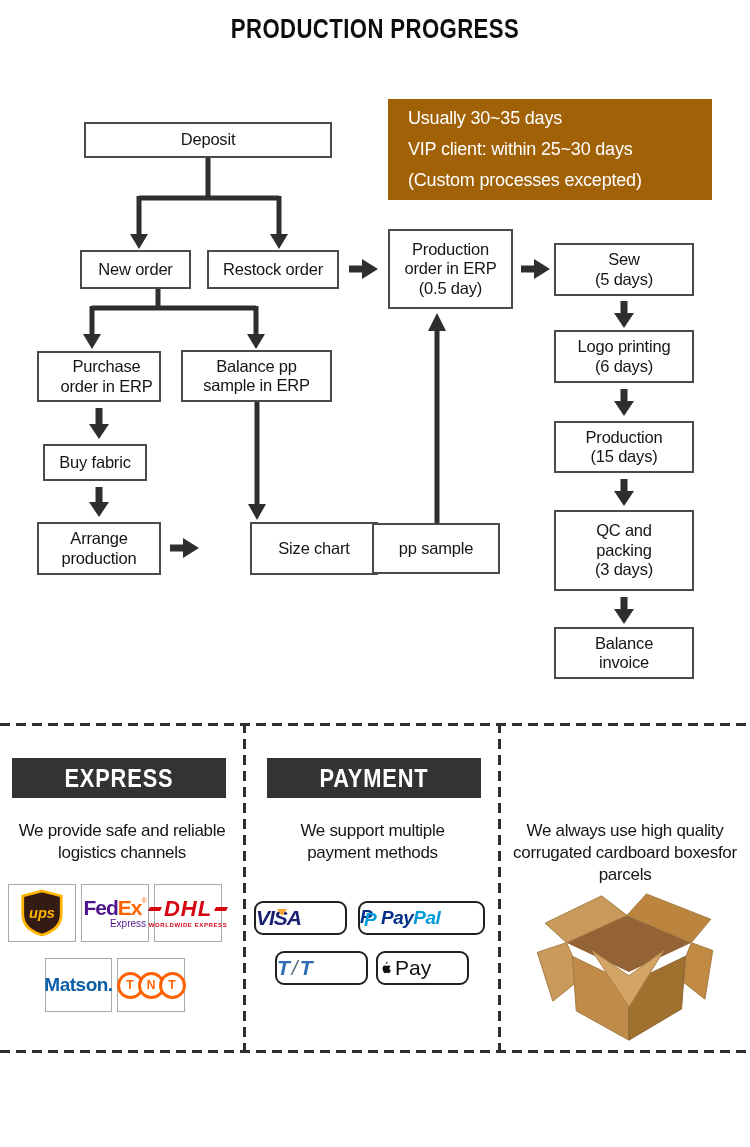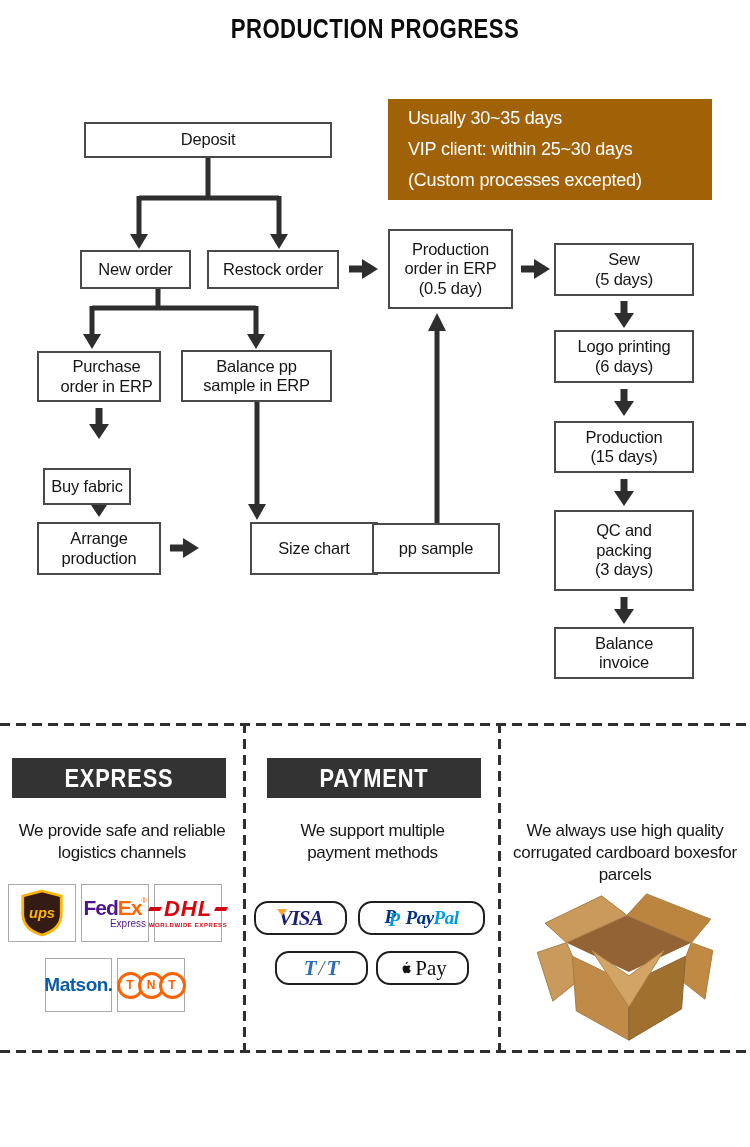--- a/index.html
+++ b/index.html
@@ -41,22 +41,22 @@
   .dhl-bar{width:12px;height:4px;background:#d40511;transform:skewX(-25deg);margin:0 3px;}
   .dhl-word{color:#d40511;font-weight:bold;font-style:italic;font-size:22px;letter-spacing:1px;}
   .dhl-sub{color:#d40511;font-size:6px;letter-spacing:.6px;margin-top:2px;font-weight:bold;}
   
   .matson{color:#0a5ea8;font-weight:bold;font-size:19px;letter-spacing:-.5px;}
   
   .tnt{display:flex;}
   .tnt-c{width:21px;height:21px;border:3px solid #ff6200;border-radius:50%;background:#fff;
     color:#ff6200;font-weight:bold;font-size:12px;display:flex;align-items:center;justify-content:center;margin:0 -3px;}
   
-  .pay-btn{position:absolute;background:#fff;border:2px solid #1f1f1f;border-radius:14px;
-    box-sizing:border-box;display:flex;align-items:center;justify-content:center;font-family:Liberation Serif, serif;}
+  .pay-btn{position:absolute;background:#fff;border:2px solid #1f1f1f;border-radius:9px;
+    box-sizing:border-box;display:flex;align-items:center;justify-content:flex-start;}
   .visa-word{color:#1a1f71;font-weight:bold;font-style:italic;font-size:21px;letter-spacing:-1px;}
   .visa-flame{position:absolute;left:21px;top:6px;width:10px;height:7px;background:#f9a533;
     clip-path:polygon(0 0,100% 0,50% 100%);}
   .pp-icon{position:relative;width:17px;height:24px;display:inline-block;margin-right:4px;}
   .pp-icon .p1{position:absolute;left:0;top:0;color:#003087;font-weight:bold;font-style:italic;font-size:19px;}
   .pp-icon .p2{position:absolute;left:4px;top:3px;color:#009cde;font-weight:bold;font-style:italic;font-size:19px;}
   .pp-pay{color:#003087;font-weight:bold;font-style:italic;font-size:19px;letter-spacing:-.5px;}
   .pp-pal{color:#009cde;font-weight:bold;font-style:italic;font-size:19px;letter-spacing:-.5px;}
   .tt-t{color:#2f6db5;font-weight:bold;font-style:italic;font-size:21px;}
   .tt-slash{color:#5c6a78;font-size:21px;margin:0 2px;font-style:italic;}
@@ -155,21 +155,21 @@
 (15 days)</div>
   <div class="fbox" style="left:554px;top:510px;width:140px;height:81px;">QC and
 packing
 (3 days)</div>
   <div class="fbox" style="left:554px;top:627px;width:140px;height:52px;">Balance
 invoice</div>
   <div class="fbox" style="left:37px;top:351px;width:124px;height:51px;padding-left:15px;">Purchase
 order in ERP</div>
   <div class="fbox" style="left:181px;top:350px;width:151px;height:52px;">Balance pp
 sample in ERP</div>
-  <div class="fbox" style="left:43px;top:444px;width:88px;height:37px;margin-top:24px;">Buy fabric</div>
+  <div class="fbox" style="left:43px;top:444px;width:104px;height:37px;">Buy fabric</div>
   <div class="fbox" style="left:37px;top:522px;width:124px;height:53px;">Arrange
 production</div>
   <div class="fbox" style="left:208px;top:522px;width:128px;height:53px;margin-left:42px;">Size chart</div>
   <div class="fbox" style="left:372px;top:523px;width:128px;height:51px;">pp sample</div>
 
   <div class="dash-h" style="left:0;top:723px;width:750px;"></div>
   <div class="dash-h" style="left:0;top:1050px;width:750px;"></div>
   <div class="dash-v" style="left:243px;top:723px;height:330px;"></div>
   <div class="dash-v" style="left:498px;top:723px;height:330px;"></div>
 

